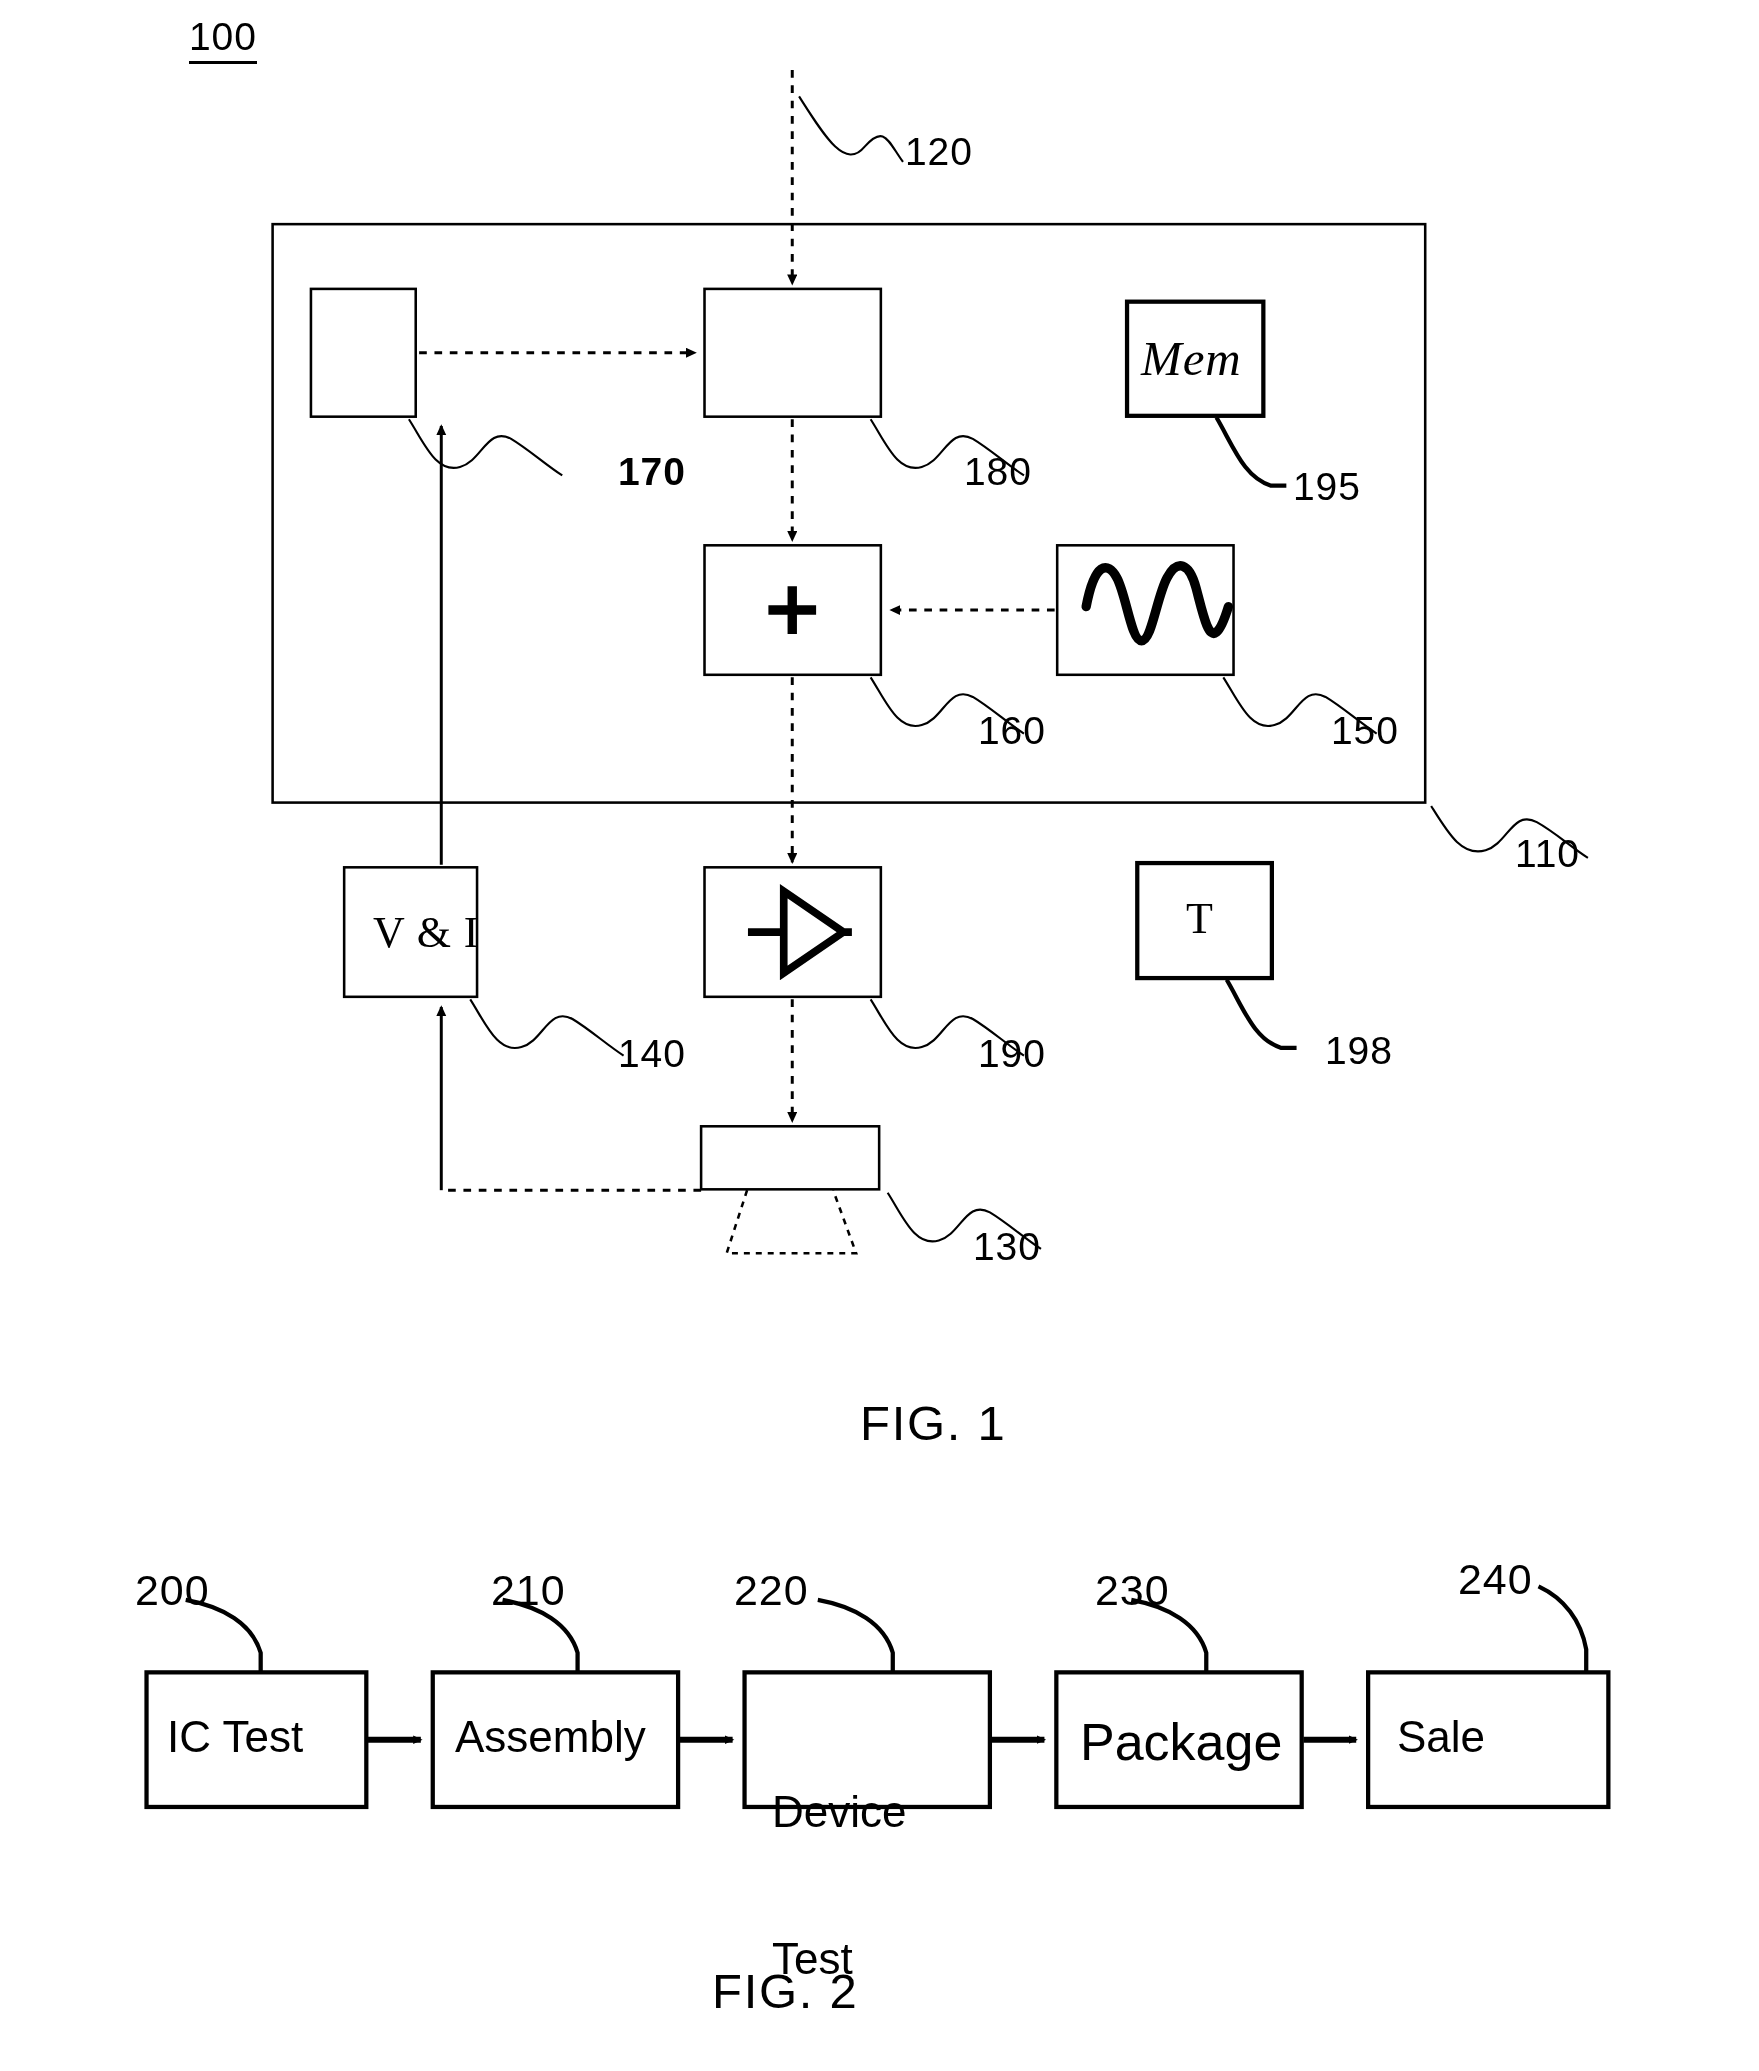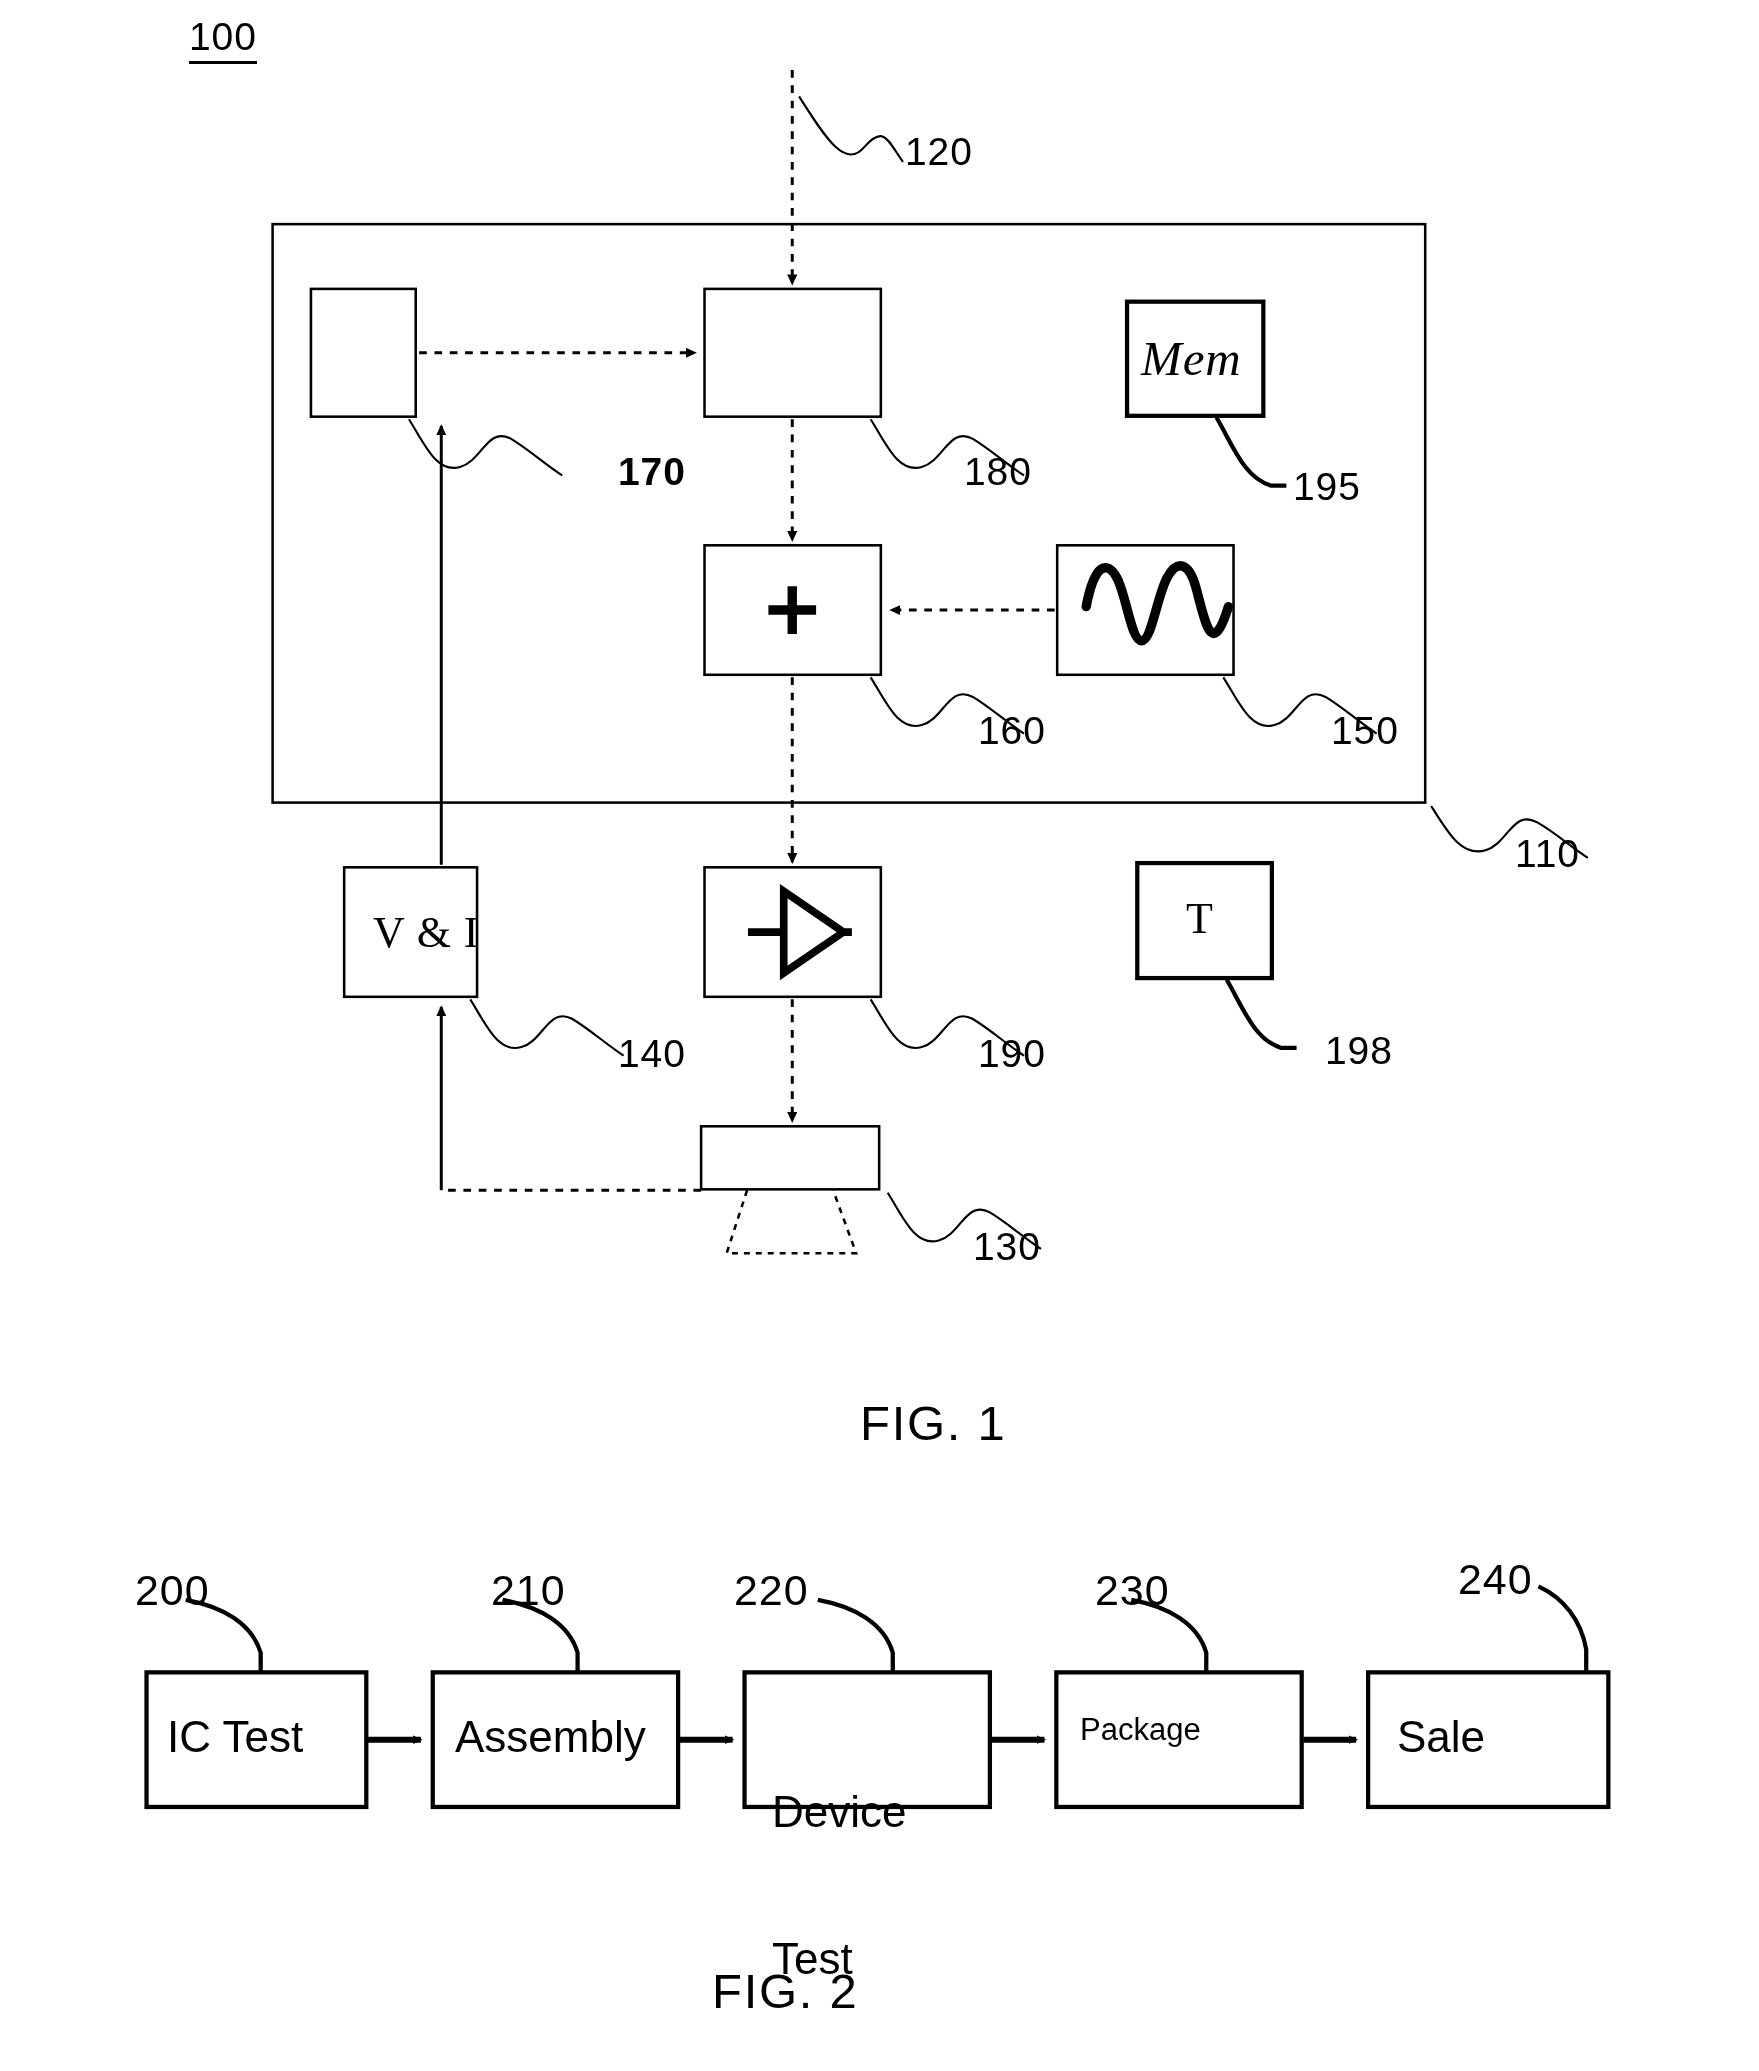--- a/index.html
+++ b/index.html
@@ -149,19 +149,19 @@
   <div class="lbl num" style="left:734px;top:1566px;font-size:43px;">220</div>
   <div class="lbl num" style="left:1095px;top:1566px;font-size:43px;">230</div>
   <div class="lbl num" style="left:1458px;top:1555px;font-size:43px;">240</div>
 
   <div class="lbl" style="left:167px;top:1712px;font-size:44px;">IC Test</div>
   <div class="lbl" style="left:455px;top:1712px;font-size:44px;">Assembly</div>
   <div class="lbl" style="left:772px;top:1688px;font-size:44px;line-height:1.12;">
     <div>Device</div>
     <div>Test</div>
   </div>
-  <div class="lbl" style="left:1080px;top:1712px;font-size:31px;">Package</div>
+  <div class="lbl" style="left:1080px;top:1712px;font-size:52px;">Package</div>
   <div class="lbl" style="left:1397px;top:1712px;font-size:44px;">Sale</div>
 
   <div class="lbl figcap" style="left:712px;top:1951px;margin-top:12px;">FIG. 2</div>
 
 </div>
 
 
 </body></html>

